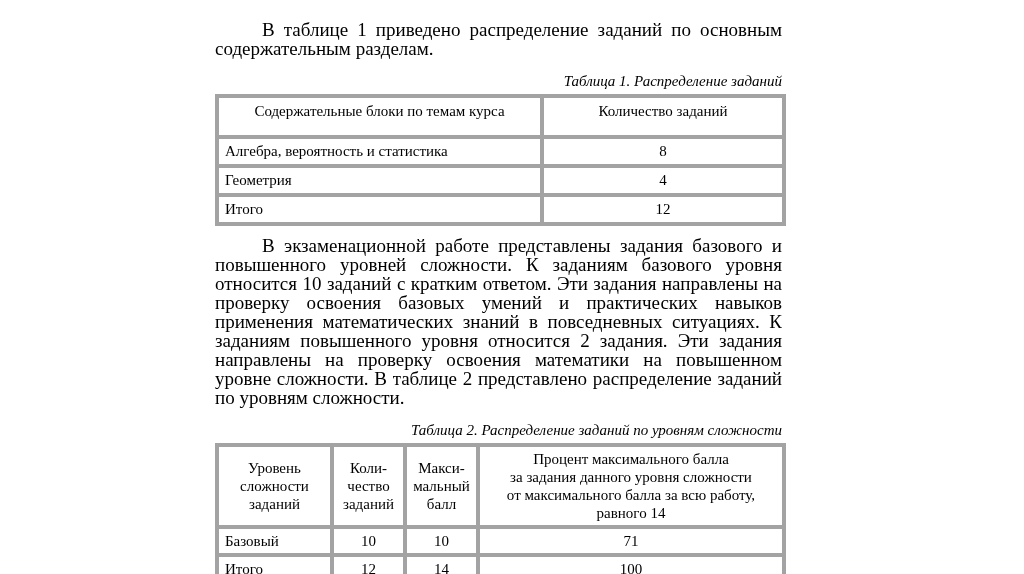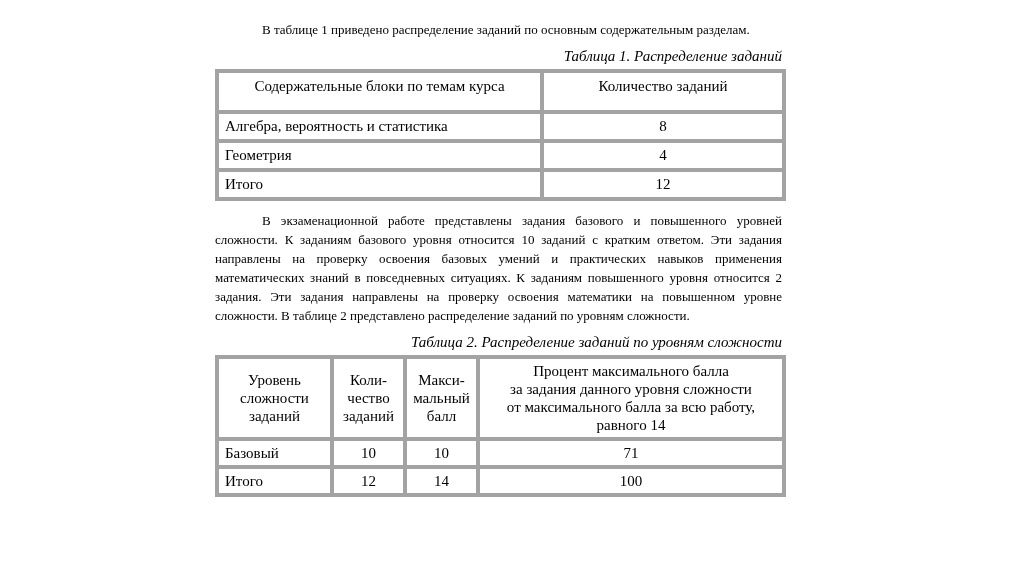--- a/index.html
+++ b/index.html
@@ -12,32 +12,32 @@
     font-family: "Liberation Serif", "DejaVu Serif", serif;
     overflow: hidden;
   }
   .content {
     position: absolute;
     left: 215px;
     top: 20px;
     width: 567px;
   }
   .para {
-    font-size: 13px;
+    font-size: 19px;
     line-height: 19px;
     text-align: justify;
     text-indent: 47px;
     margin: 0;
   }
   .caption {
     font-size: 15px;
     line-height: 19px;
     font-style: italic;
     text-align: right;
-    margin: 8px 0 3px 0;
+    margin: 14px 0 3px 0;
   }
   .caption div { white-space: nowrap; }
   table {
     border-collapse: collapse;
     width: 100%;
     font-size: 15px;
     table-layout: fixed;
     margin: 0 0 10px 0;
   }
   table, th, td { border: 4px solid #a3a3a3; }

